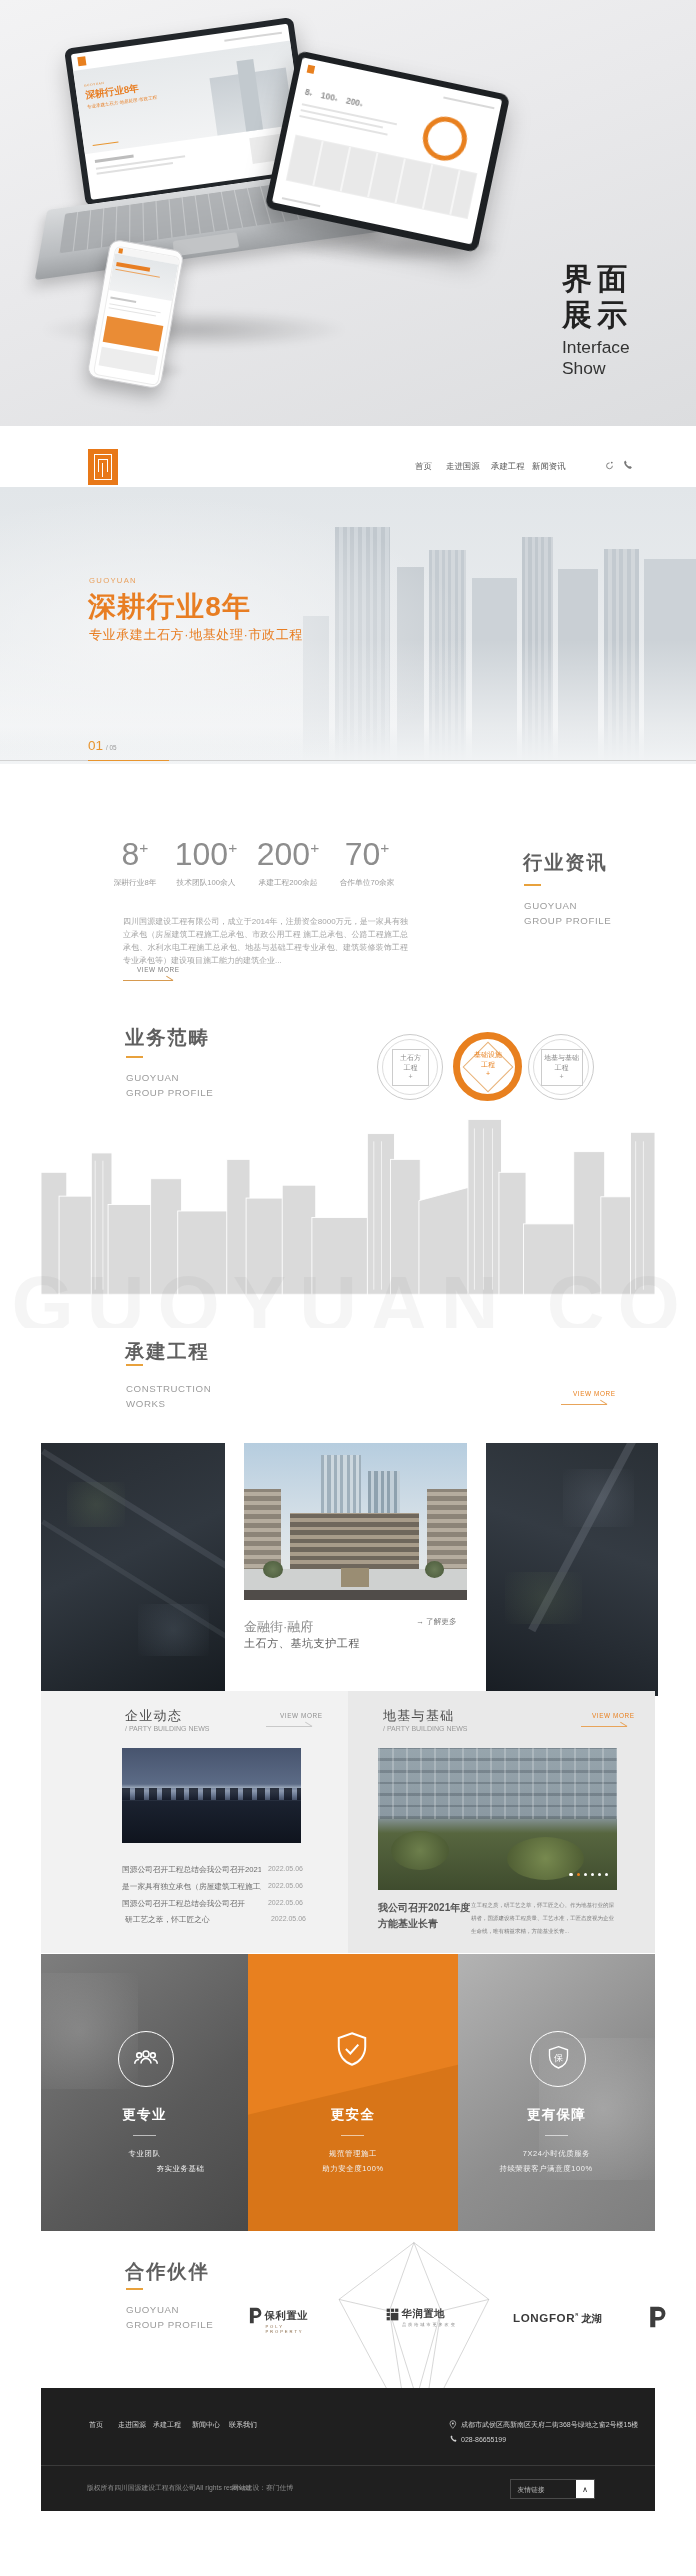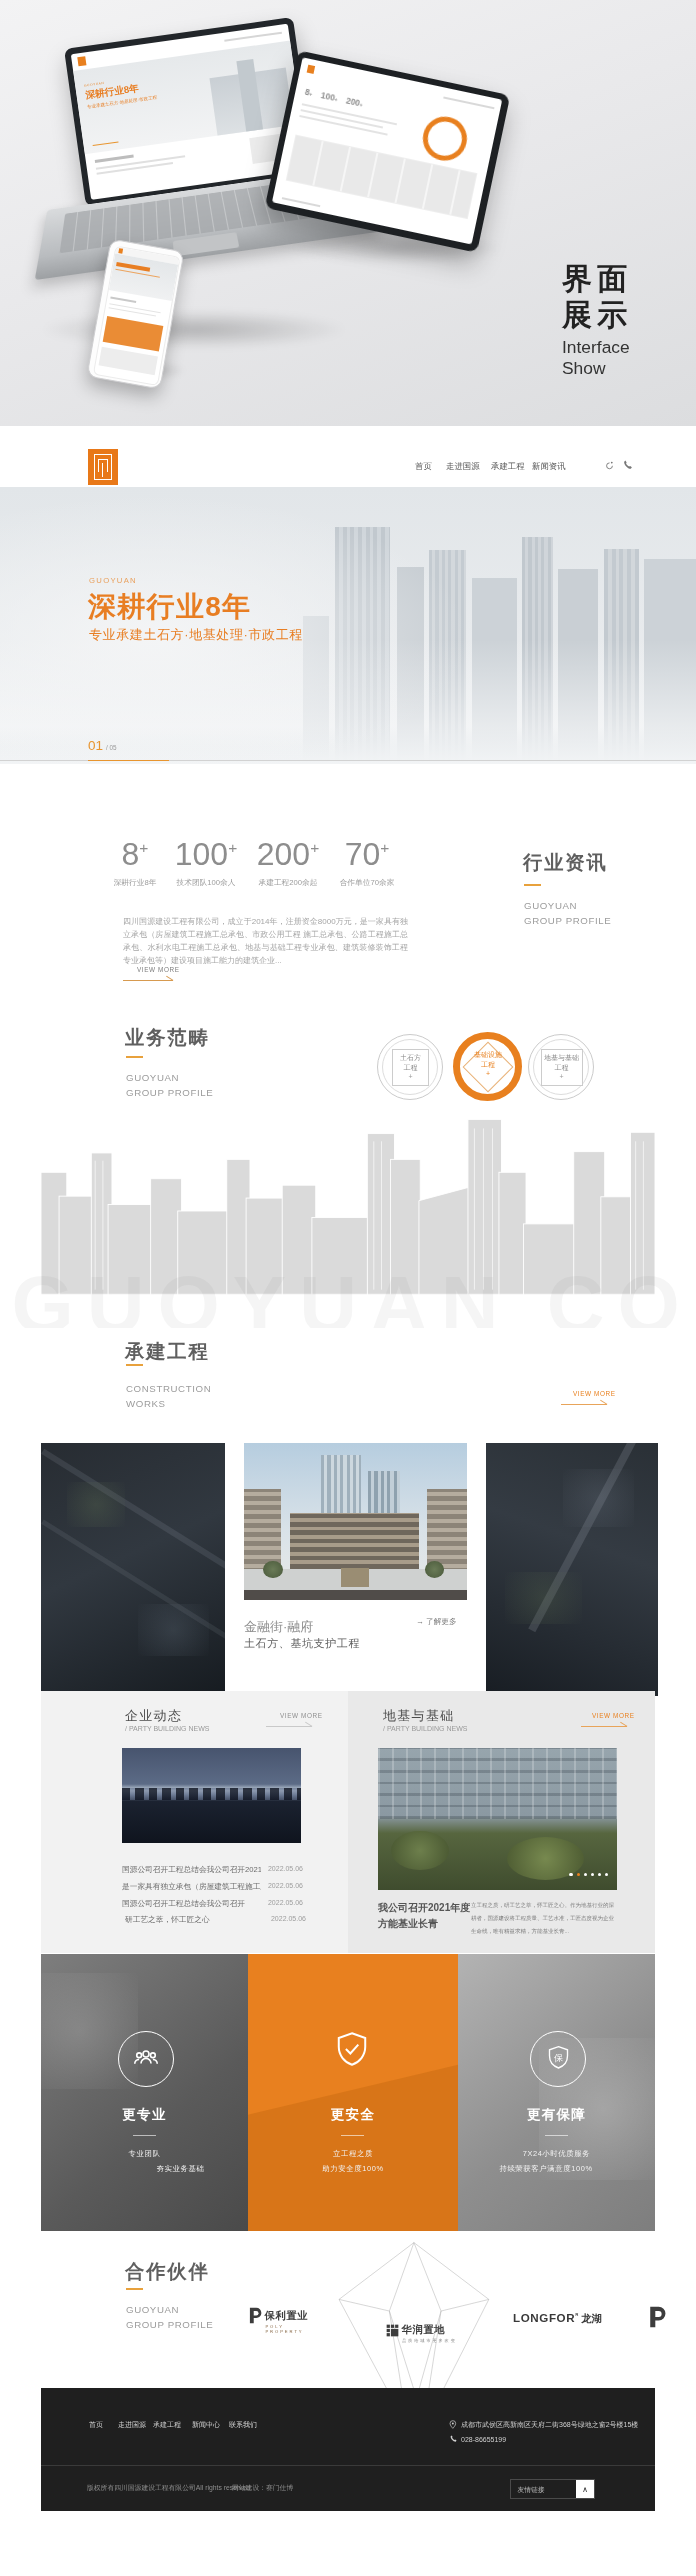--- a/index.html
+++ b/index.html
@@ -359,21 +359,21 @@
     <div class="ab" style="left:248px;top:0;width:210px;height:277px;background:#E8801F;overflow:hidden;">
       <div class="ab" style="left:0;top:0;width:100%;height:100%;background:rgba(175,88,8,0.28);clip-path:polygon(0 58%,100% 40%,100% 100%,0 100%);"></div>
       <div class="ab" style="left:84px;top:76px;">
         <svg width="40" height="43" viewBox="0 0 24 26" fill="none" stroke="#fff" stroke-width="1.2">
           <path d="M12 2l8 2.8v5.4c0 5.2-3.4 9.2-8 10.8-4.6-1.6-8-5.6-8-10.8V4.8z"></path>
           <polyline points="8.3,11.5 11,14.2 15.8,8.8"></polyline>
         </svg>
       </div>
       <div class="ab feat-title" style="left:0;top:152px;width:210px;">更安全</div>
       <div class="ab" style="left:93px;top:181px;width:23px;height:0.6px;background:rgba(255,255,255,0.6);"></div>
-      <div class="ab feat-line" style="left:0;top:195px;width:210px;">立工程之质</div>
+      <div class="ab feat-line" style="left:0;top:195px;width:210px;">规范管理施工</div>
       <div class="ab feat-line" style="left:0;top:210px;width:210px;">助力安全度100%</div>
     </div>
 
     <div class="ab" style="left:458px;top:0;width:197px;height:277px;background:linear-gradient(140deg,#b3b3b3,#8e8e8e 55%,#7e7e7e);overflow:hidden;">
       <div class="ab" style="right:-13px;top:84px;width:129px;height:142px;background:radial-gradient(circle,rgba(255,255,255,0.22),rgba(255,255,255,0));"></div>
       <div class="ab feat-circle" style="left:72px;top:77px;">
         <svg width="27" height="30" viewBox="0 0 24 26" fill="none" stroke="#fff" stroke-width="1.2">
           <path d="M12 2l8 2.8v5.4c0 5.2-3.4 9.2-8 10.8-4.6-1.6-8-5.6-8-10.8V4.8z"></path>
           <text x="12" y="14.5" font-size="8" fill="#fff" stroke="none" text-anchor="middle">保</text>
         </svg>
@@ -399,21 +399,21 @@
     <div class="ab" style="left:248px;top:76px;width:71px;">
       <div style="display:flex;align-items:center;">
         <svg width="14" height="17" viewBox="0 0 22 26">
             <path d="M3 1h10a8 8 0 0 1 0 16H9v8H3z" fill="#3d3d3d"></path>
             <path d="M9 6h4a3.5 3.5 0 0 1 0 7H9z" fill="#fff"></path>
           </svg>
         <span style="font-size:10.3px;font-weight:bold;color:#3d3d3d;margin-left:2.6px;letter-spacing:0.6px;">保利置业</span>
       </div>
       <div style="font-size:4.2px;color:#8a6b4a;letter-spacing:1.9px;margin-left:17.4px;">POLY PROPERTY</div>
     </div>
-    <div class="ab" style="left:386px;top:92px;width:71px;">
+    <div class="ab" style="left:386px;top:76px;width:71px;">
       <div style="display:flex;align-items:center;">
         <svg width="13" height="13" viewBox="0 0 20 20">
           <rect x="1" y="1" width="5" height="5" fill="#3d3d3d"></rect>
             <rect x="7.5" y="1" width="5" height="5" fill="#3d3d3d"></rect>
             <rect x="1" y="7.5" width="5" height="5" fill="#3d3d3d"></rect>
             <rect x="7.5" y="7.5" width="11.5" height="11.5" fill="#3d3d3d"></rect>
             <rect x="14" y="1" width="5" height="5" fill="#3d3d3d"></rect>
             <rect x="1" y="14" width="5" height="5" fill="#3d3d3d"></rect>
         </svg>
         <span style="font-size:10.3px;font-weight:bold;color:#3d3d3d;margin-left:2.6px;letter-spacing:0.6px;">华润置地</span>

